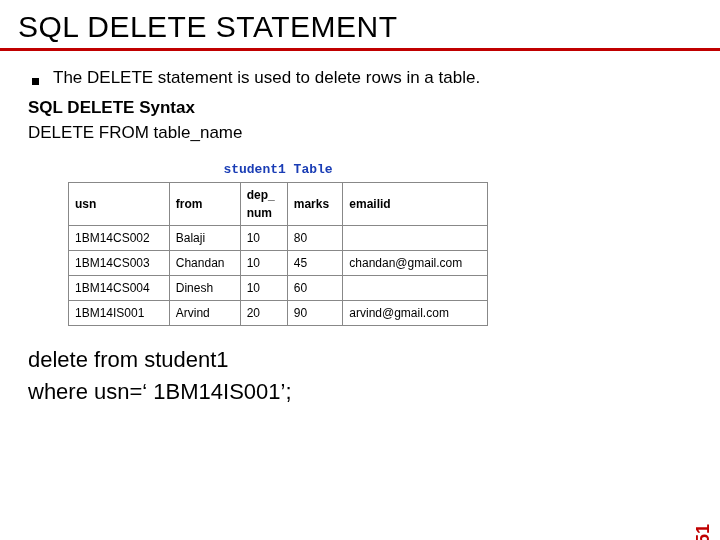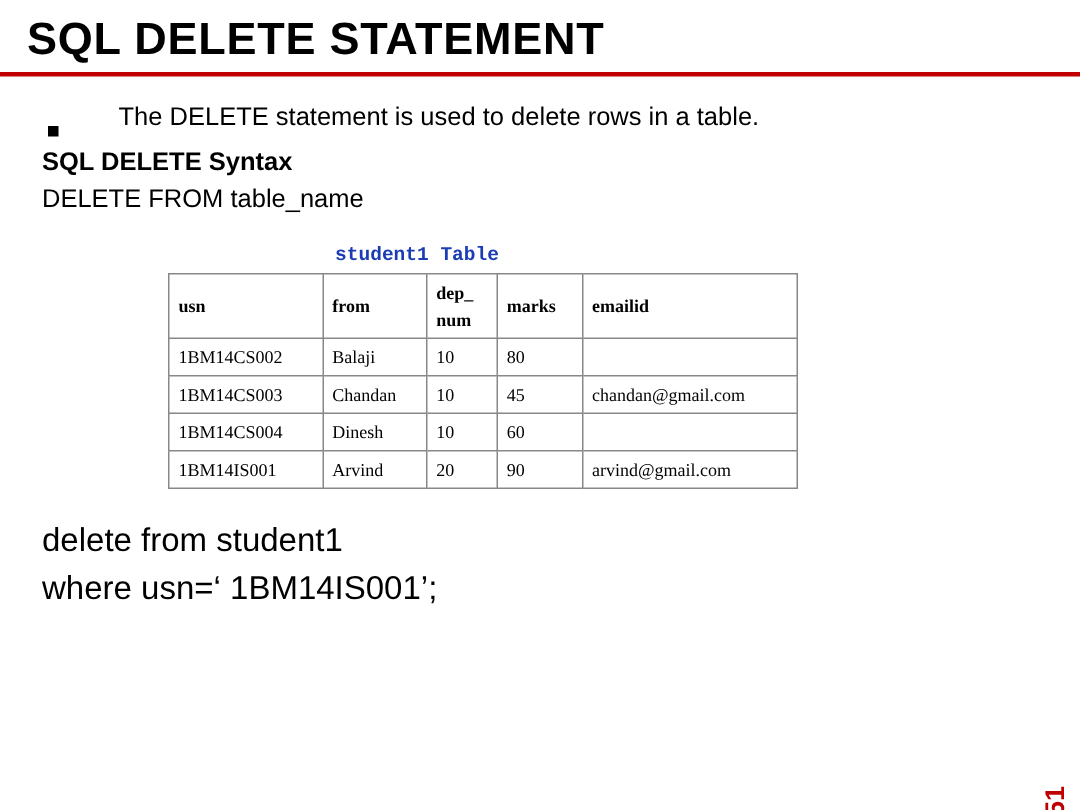--- a/index.html
+++ b/index.html
@@ -13,34 +13,33 @@
     position: relative;
     overflow: hidden;
   }
   .title-bar {
     border-bottom: 3px solid #c00000;
     padding: 10px 18px 4px 18px;
   }
   .title-bar h1 {
     margin: 0;
     font-size: 30px;
-    font-weight: 700;
+    font-weight: 400;
     letter-spacing: 0.5px;
     font-family: "Arial Black", Arial, sans-serif;
   }
   .body {
     padding: 14px 28px 0 28px;
     font-size: 17px;
     line-height: 1.5;
   }
   .bullet-row {
     display: flex;
-    align-items: flex-end;
+    align-items: center;
     margin-bottom: 4px;
-    gap: 26px;
   }
   .bullet {
     width: 7px;
     height: 7px;
     background: #000;
     margin: 8px 14px 0 4px;
     flex: none;
   }
   .bold { font-weight: 700; }
   .table-wrap {
@@ -52,22 +51,21 @@
     font-weight: 700;
     font-size: 13px;
     text-align: center;
     margin-bottom: 3px;
     font-family: Liberation Mono, monospace;
   }
   table {
     border-collapse: collapse;
     width: 100%;
     font-size: 12px;
-    font-family: Liberation Serif, serif;
-    margin-left: 44px;
+    font-family: Liberation Sans, sans-serif;
   }
   th, td {
     border: 1px solid #888;
     padding: 3px 6px;
     text-align: left;
     height: 17px;
   }
   th {
     font-weight: 700;
     background: #fff;

